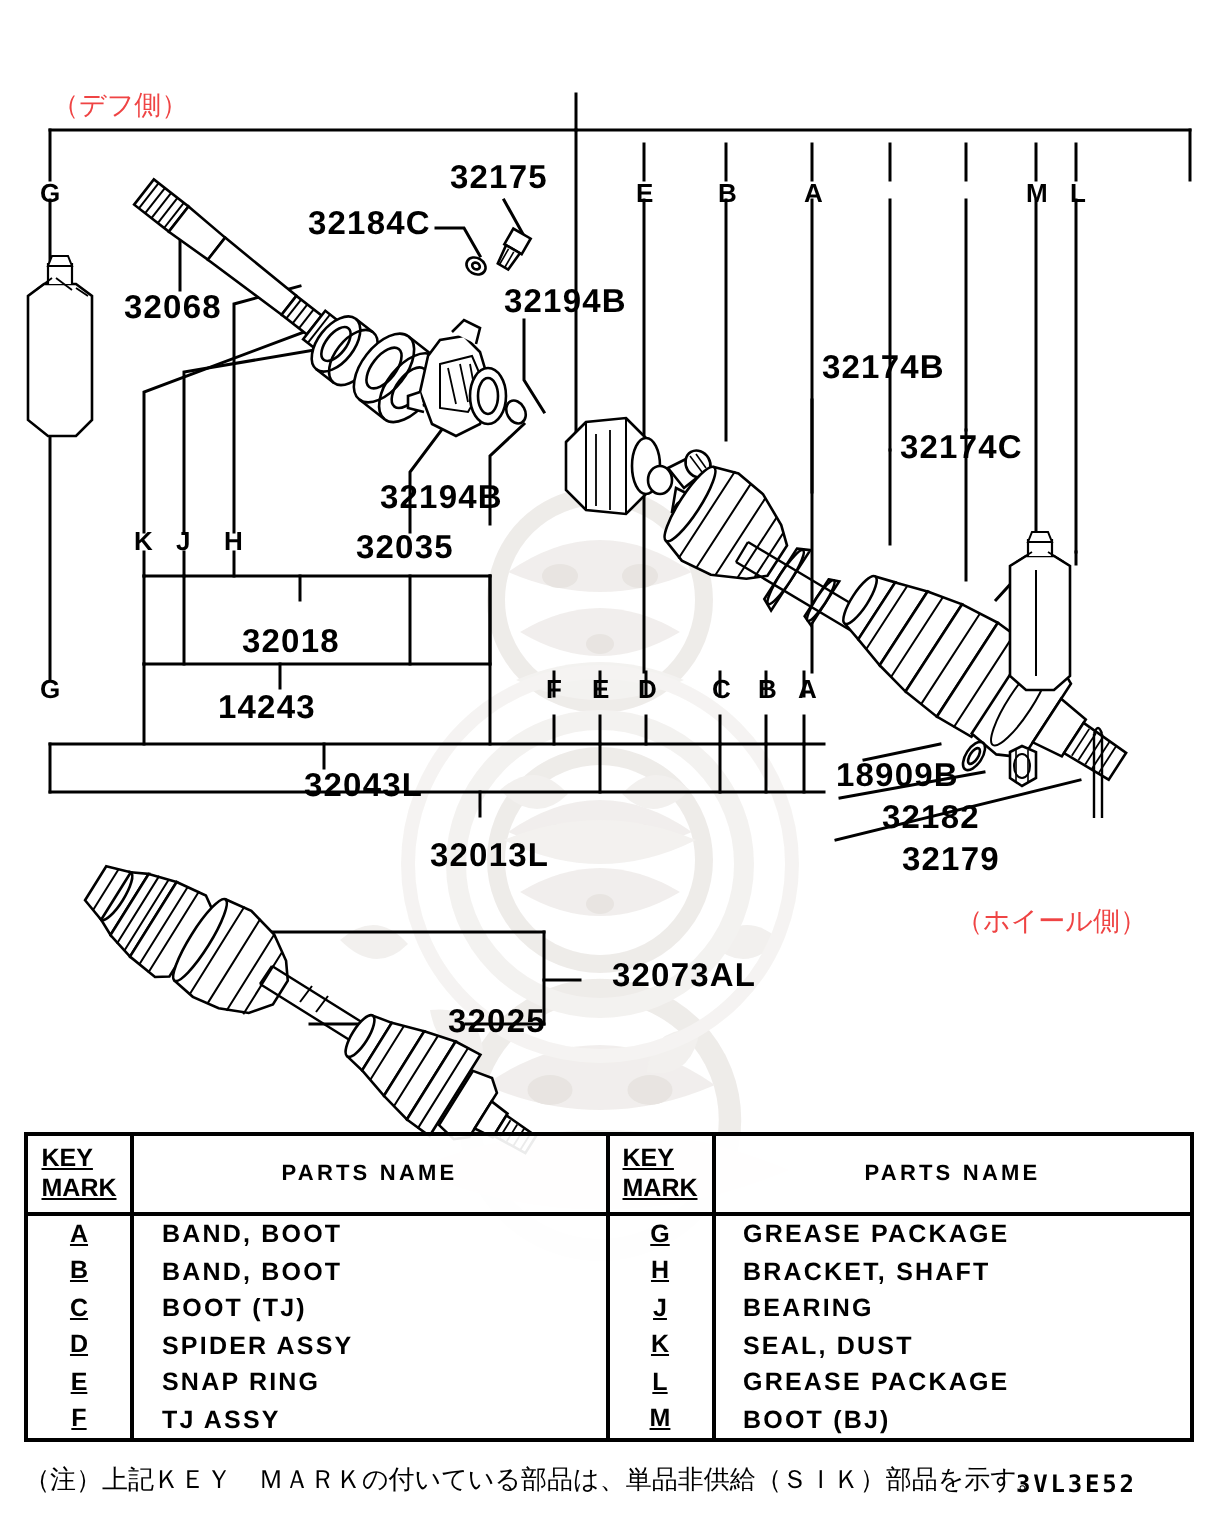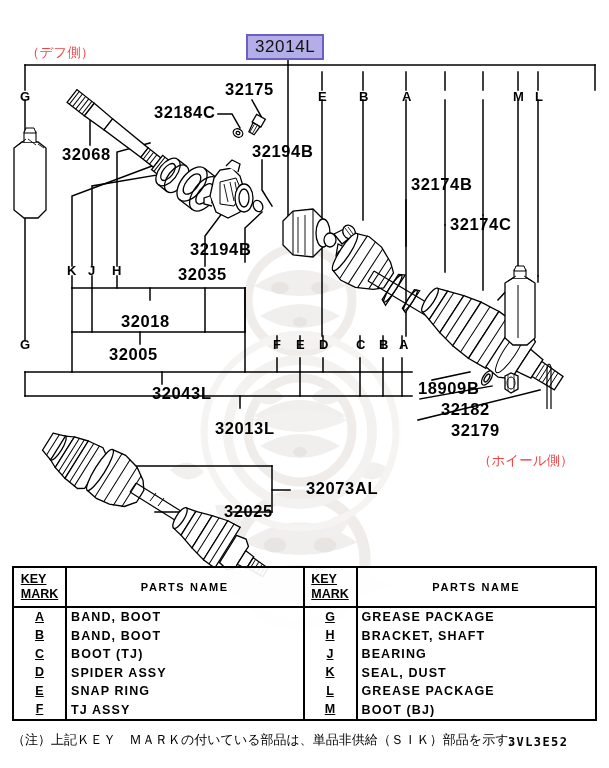--- a/index.html
+++ b/index.html
@@ -45,21 +45,21 @@
   .c-key{
     flex:0 0 53px;border-right:2px solid #000;box-sizing:border-box;
     display:flex;align-items:center;justify-content:center;
     font-size:11.5px;font-weight:700;line-height:1.18;
     letter-spacing:0.5px;
     text-decoration:underline;
   }
   .c-name{
     flex:1 1 auto;box-sizing:border-box;
     display:flex;align-items:center;
-    padding-left:4px;
+    padding-left:14px;
     font-size:12.5px;font-weight:700;letter-spacing:1.1px;
   }
   .thead .c-name{justify-content:center;padding-left:0;font-size:11px;letter-spacing:1.6px;text-align:center;}
   .throw .c-key{font-size:12.5px;font-weight:700;letter-spacing:0;}
 
   
   #note{position:absolute;left:12px;top:731px;font-size:13px;font-family:"DejaVu Sans",sans-serif;letter-spacing:0px;}
   #code{position:absolute;left:508px;top:735px;font-size:12px;font-weight:700;letter-spacing:1.4px;font-family:"DejaVu Sans Mono","Liberation Mono",monospace;}
 </style>
 </head>
@@ -416,30 +416,29 @@
           <line x1="37" y1="-5" x2="37" y2="5"></line>
             <line x1="41" y1="-5" x2="41" y2="5"></line>
         </g>
       </g>
     </g>
   </svg>
 
   <div class="lbl jp" style="left:26px;top:44px;">（デフ側）</div>
   <div class="lbl jp" style="left:478px;top:452px;">（ホイール側）</div>
 
-  <div id="hl" style="left:246px;top:34px;">32014L</div>
 
   <div class="lbl pn" style="left:225px;top:80px;">32175</div>
   <div class="lbl pn" style="left:154px;top:103px;">32184C</div>
   <div class="lbl pn" style="left:62px;top:145px;">32068</div>
   <div class="lbl pn" style="left:252px;top:142px;">32194B</div>
   <div class="lbl pn" style="left:190px;top:240px;">32194B</div>
   <div class="lbl pn" style="left:178px;top:265px;">32035</div>
   <div class="lbl pn" style="left:121px;top:312px;">32018</div>
-  <div class="lbl pn" style="left:109px;top:345px;">32005</div>
+  <div class="lbl pn" style="left:109px;top:345px;">14243</div>
   <div class="lbl pn" style="left:152px;top:384px;">32043L</div>
   <div class="lbl pn" style="left:203px;top:419px;margin-left:12px;">32013L</div>
   <div class="lbl pn" style="left:411px;top:175px;">32174B</div>
   <div class="lbl pn" style="left:450px;top:215px;">32174C</div>
   <div class="lbl pn" style="left:418px;top:379px;">18909B</div>
   <div class="lbl pn" style="left:441px;top:400px;">32182</div>
   <div class="lbl pn" style="left:451px;top:421px;">32179</div>
   <div class="lbl pn" style="left:306px;top:479px;">32073AL</div>
   <div class="lbl pn" style="left:224px;top:502px;">32025</div>
 

